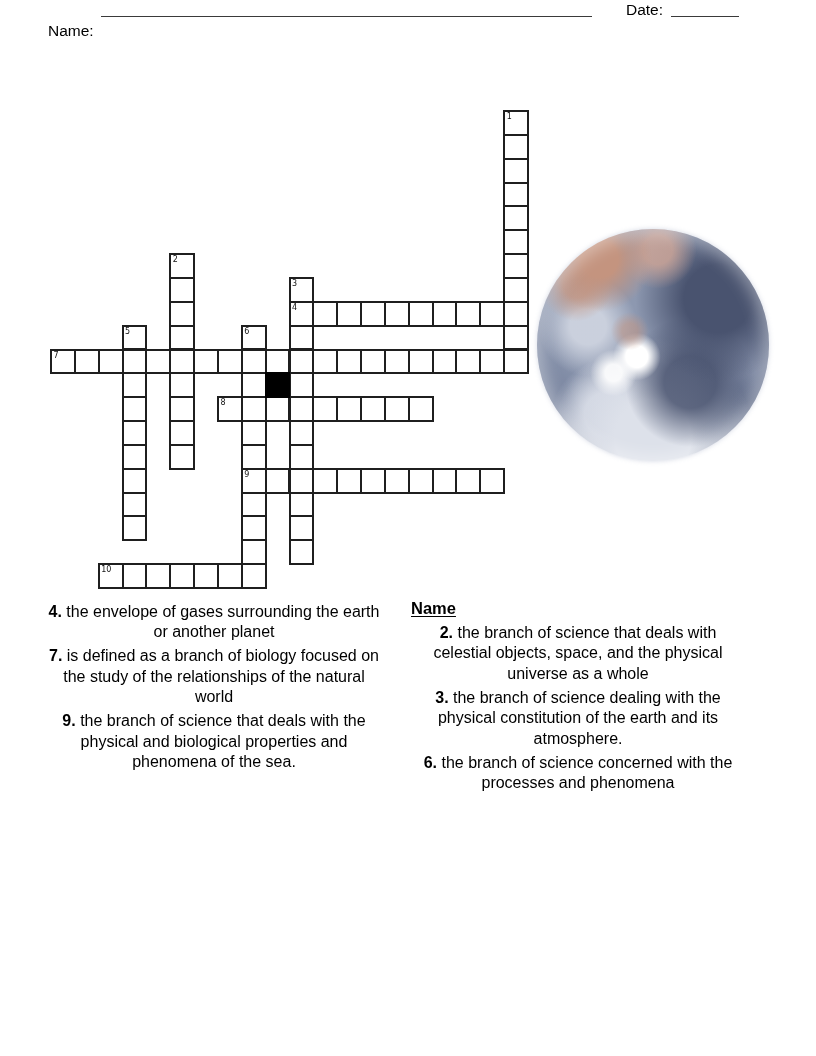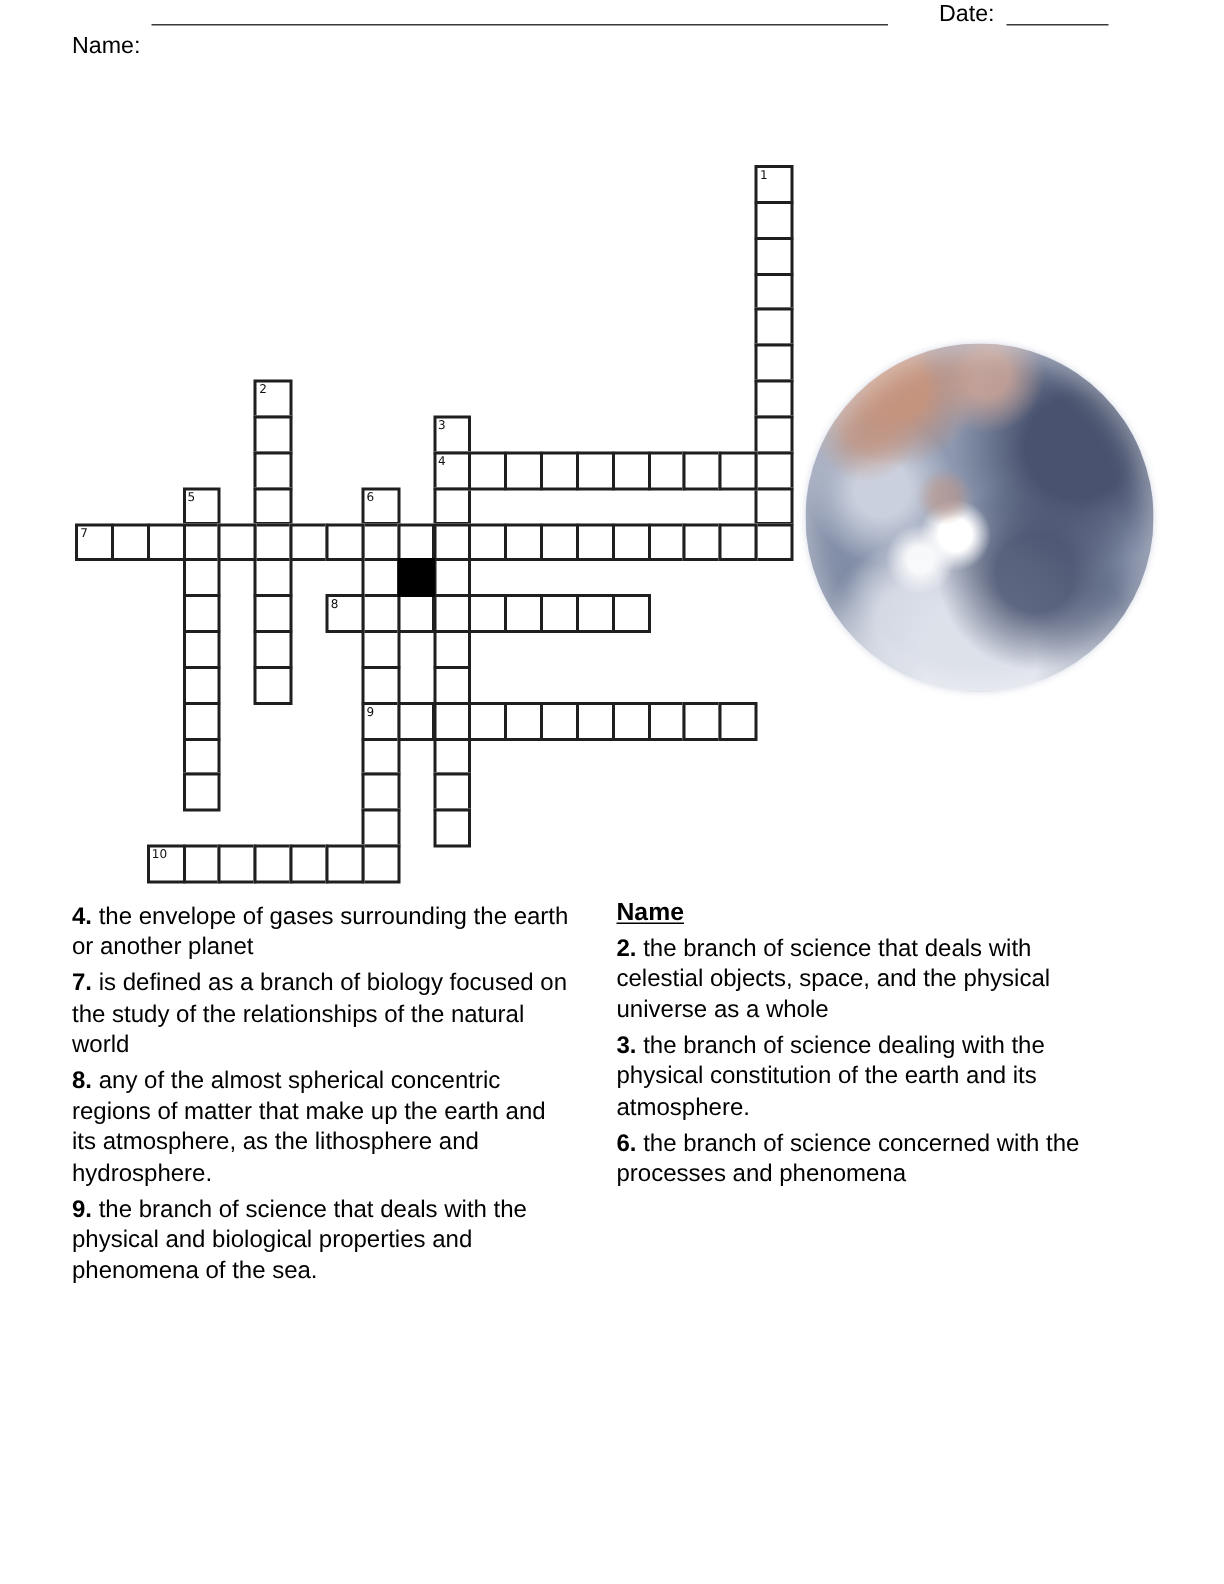--- a/index.html
+++ b/index.html
@@ -48,21 +48,21 @@
     box-shadow: inset 0 0 16px 5px rgba(255,255,255,.38), 0 0 5px rgba(160,168,195,.45);
   }
   
   .clues-col{position:absolute;top:598px;}
   .clues-col.across{left:48px;width:332px;}
   .clues-col.down{left:411px;width:334px;}
   .clue-heading{
     font-size:16.5px;font-weight:bold;text-decoration:underline;
     text-underline-offset:2px;line-height:21px;margin-bottom:2px;
   }
-  .clue{font-size:16px;line-height:20.5px;margin-top:3.5px;}
+  .clue{font-size:16px;line-height:20.5px;margin-top:3.5px;text-align:center;}
   .clue b{font-weight:bold;}
 </style>
 </head>
 <body>
 
 <div class="page">
 
   <span class="hdr-label" style="left:48px;top:2px;margin-top:21px;">Name:</span>
   <span class="fill-line" style="left:101px;top:1px;width:491px;"></span>
   <span class="hdr-label" style="left:626px;top:2px;">Date:</span>
@@ -189,21 +189,20 @@
       <div class="cell" style="left: 216.95px; top: 563.15px; width: 25.85px; height: 25.85px; border-color: rgb(31, 31, 31);"></div>
       <div class="cell black" style="left: 264.65px; top: 372.35px; width: 25.85px; height: 25.85px; border-color: rgb(0, 0, 0);"></div>
     </div>
 
   <div class="earth" style="--ocean: #6e7a96; --ocean-light: #8d98b0; --ocean-dark: #4d5876; --deep: #49536f; --land: #c4947f; --clouds: #ffffff; --pale: #dde1ea;"></div>
 
   <div class="clues-col across">
     <div id="across-list">
         <div class="clue"><b>4.</b> the envelope of gases surrounding the earth or another planet</div>
         <div class="clue"><b>7.</b> is defined as a branch of biology focused on the study of the relationships of the natural world</div>
-        <div class="clue"><b>8.</b> any of the almost spherical concentric regions of matter that make up the earth and its atmosphere, as the lithosphere and hydrosphere.</div>
         <div class="clue"><b>9.</b> the branch of science that deals with the physical and biological properties and phenomena of the sea.</div>
       </div>
   </div>
 
   <div class="clues-col down">
     <div class="clue-heading">Name</div>
     <div id="down-list">
         <div class="clue"><b>2.</b> the branch of science that deals with celestial objects, space, and the physical universe as a whole</div>
         <div class="clue"><b>3.</b> the branch of science dealing with the physical constitution of the earth and its atmosphere.</div>
         <div class="clue"><b>6.</b> the branch of science concerned with the processes and phenomena</div>

